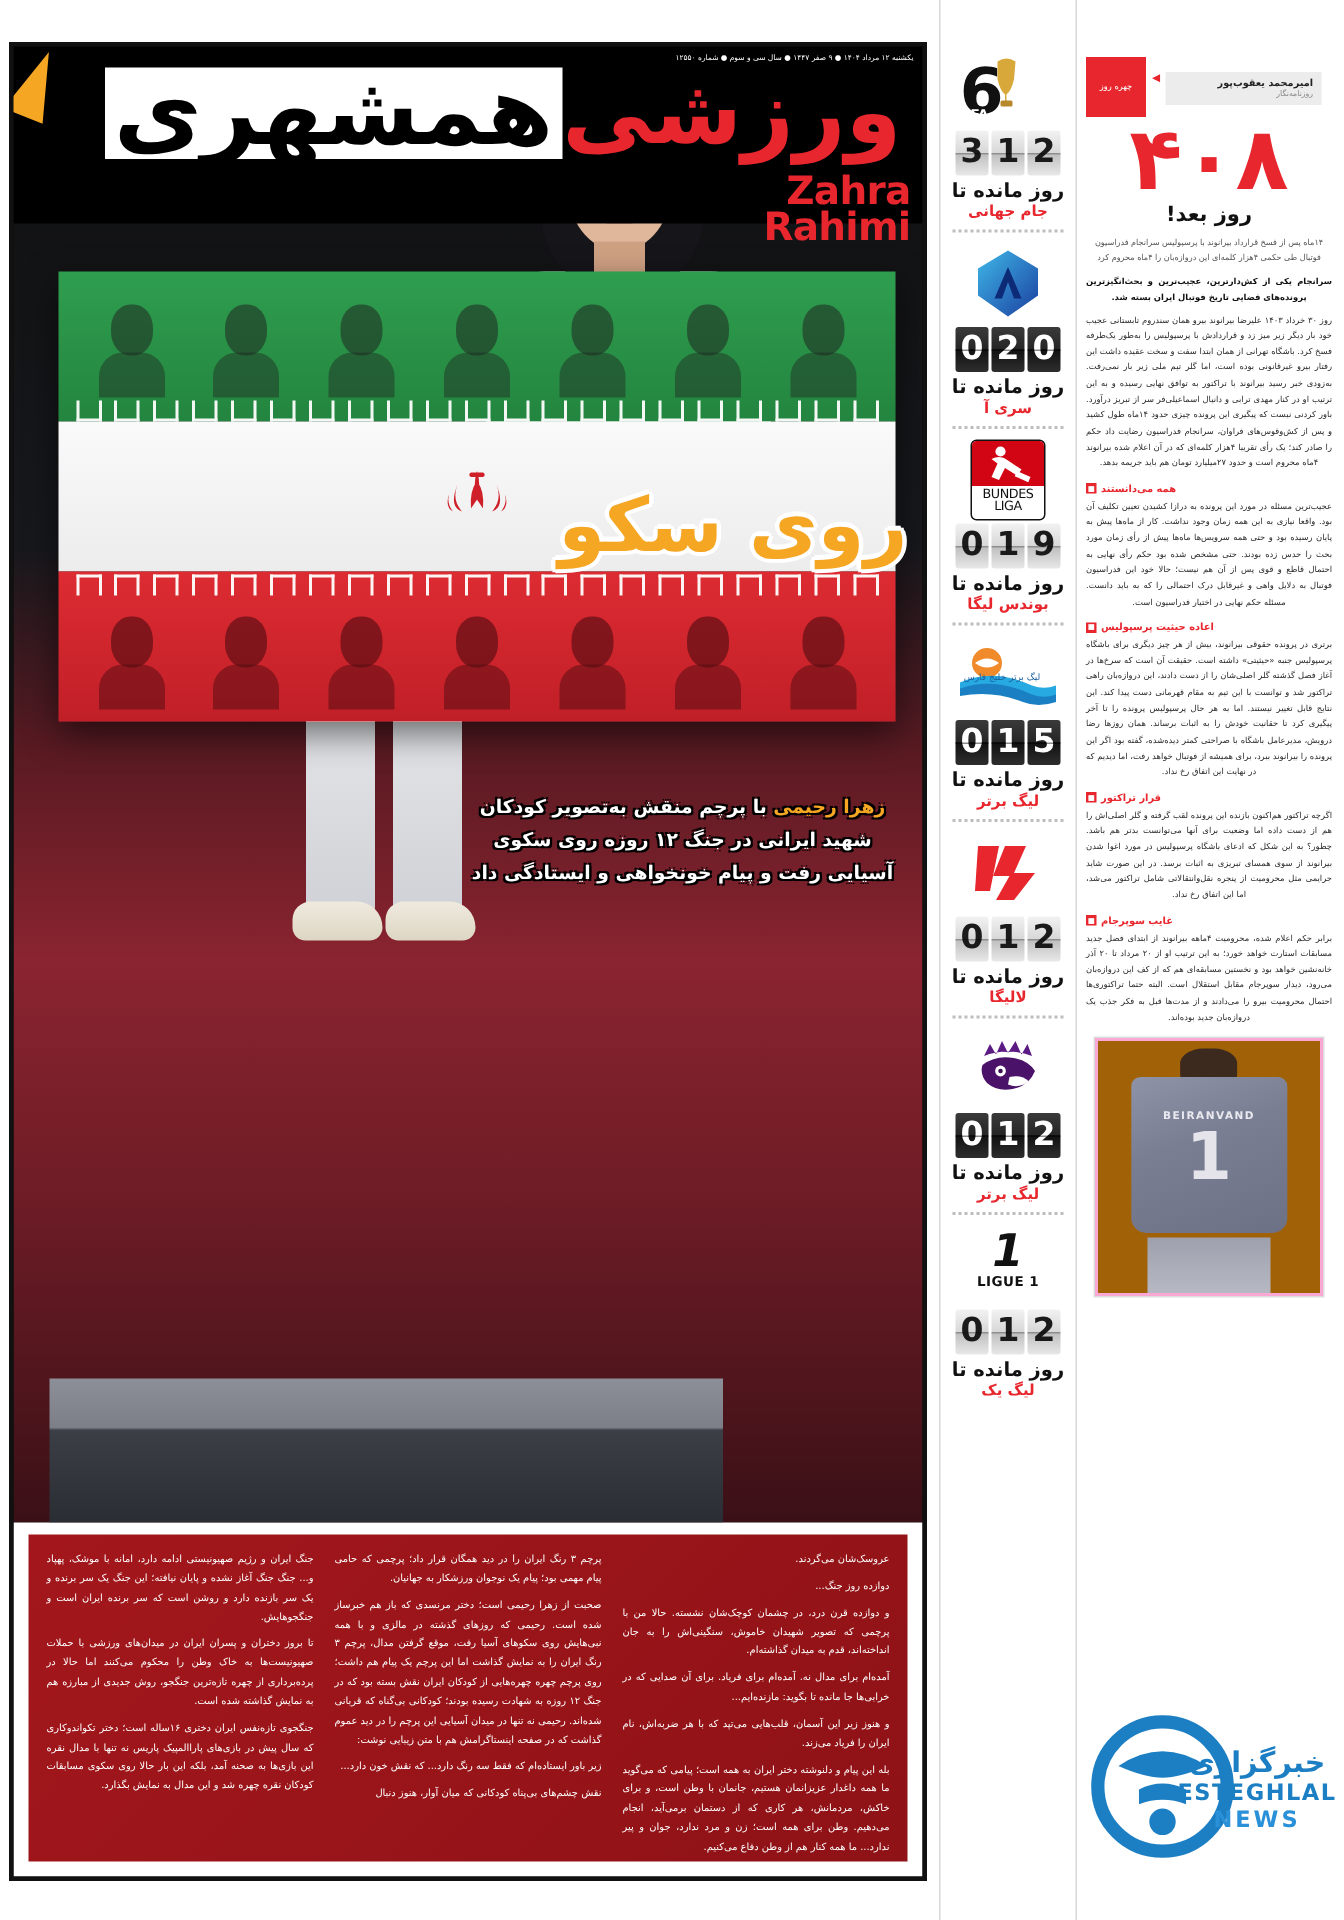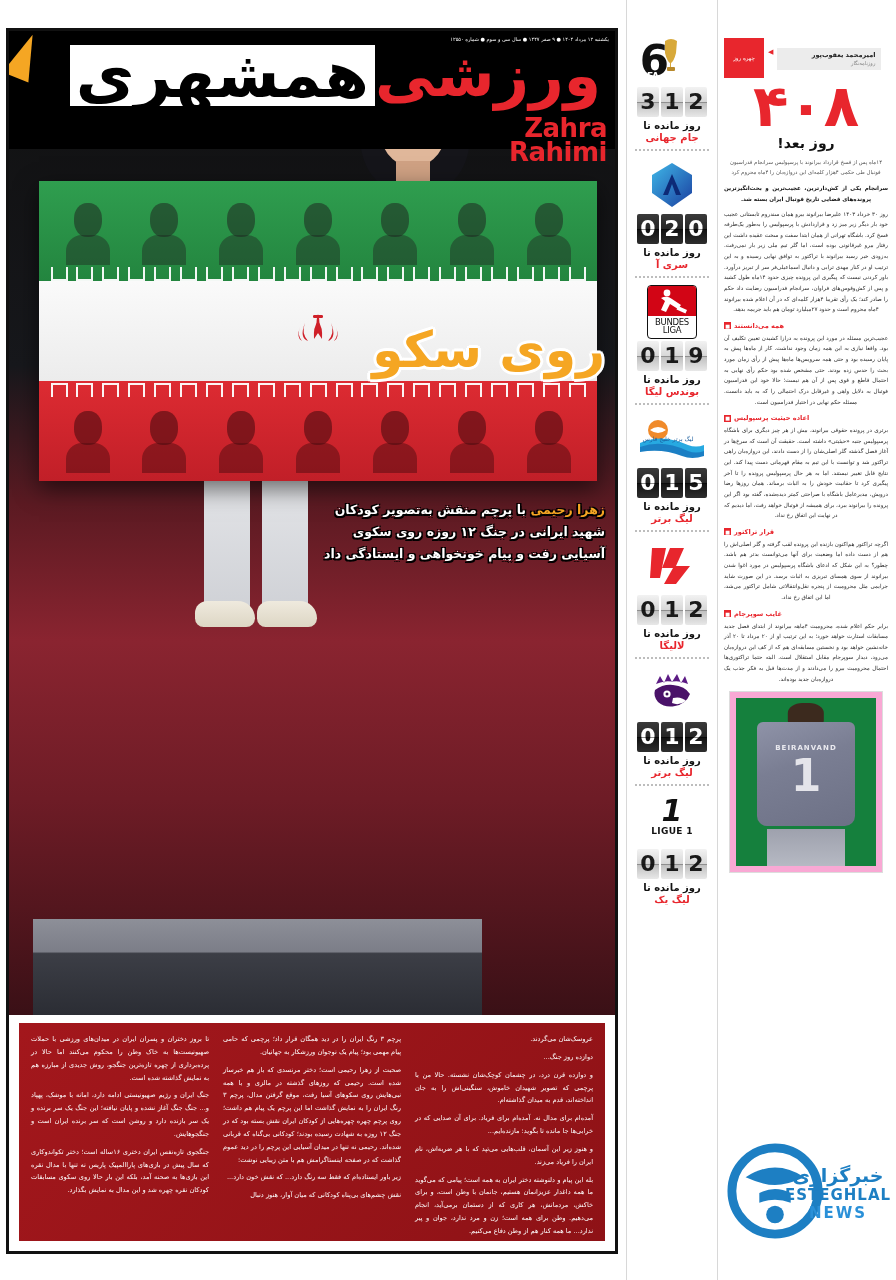--- a/index.html
+++ b/index.html
@@ -62,22 +62,22 @@
   .sec-head{
     display:flex;flex-direction:row-reverse;align-items:center;gap:3px;
     margin:7px 0 3px 0;
   }
   .sec-head .sq{
     width:7px;height:7px;background:#e8262d;color:#fff;font-size:5px;
     display:flex;align-items:center;justify-content:center;flex:0 0 7px;
   }
   .sec-head .lbl{font-size:6.6px;font-weight:bold;color:#e8262d;}
   .gk-photo{
-    margin:8px 6px 0 6px;border:6px solid #f9a8d4;box-shadow:0 0 0 1px #ddd;
-    height:168px;position:relative;overflow:hidden;background:#15803d;
+    margin:8px 6px 0 6px;border:2px solid #f9a8d4;box-shadow:0 0 0 1px #ddd;
+    height:168px;position:relative;overflow:hidden;background:#a16207;
   }
   .gk-shirt{
     position:absolute;left:50%;top:14%;transform:translateX(-50%);
     width:70%;height:62%;border-radius:6px 6px 10px 10px;
     background:linear-gradient(160deg,#8f93a8 0%,#7a7e93 40%,#6d7186 100%);
   }
   .gk-head{
     position:absolute;left:50%;top:3%;transform:translateX(-50%);
     width:26%;height:15%;border-radius:40% 40% 35% 35%;
     background:#3c2a1e;
@@ -139,21 +139,21 @@
     position:relative;font-family:"DejaVu Sans",sans-serif;
   }
   .flip .d.light{
     background:linear-gradient(180deg,#f2f2f2 0%,#d8d8d8 49%,#bdbdbd 50%,#e8e8e8 100%);
     color:#1a1a1a;
   }
   .flip .d:after{
     content:"";position:absolute;left:0;right:0;top:50%;height:1px;background:rgba(0,0,0,.45);
   }
   .flip .d.light:after{background:rgba(0,0,0,.25);}
-  .cd-cap1{font-size:10px;font-weight:bold;color:#111;margin-top:3px;}
+  .cd-cap1{font-size:13px;font-weight:bold;color:#111;margin-top:3px;}
   .cd-cap2{font-size:10px;font-weight:bold;color:#e8262d;margin-top:1px;}
   .dotrule{
     width:74px;border-top:2px dotted #bdbdbd;margin:6px 0 6px 0;
   }
 
   
   .logo-fifa26{position:relative;width:66px;height:50px;}
   .logo-serie{width:44px;height:46px;}
   .logo-bundes{
     width:48px;height:52px;border:1.5px solid #111;border-radius:4px;
@@ -298,21 +298,21 @@
     text-shadow:3px 3px 0 #fff,-3px 3px 0 #fff,3px -3px 0 #fff,-3px -3px 0 #fff,
                 0 5px 0 #fff,5px 0 0 #fff,0 -5px 0 #fff,-5px 0 0 #fff;
   }
   .hl2{
     font-size:50px;font-weight:bold;color:#f5a623;line-height:1;
     letter-spacing:-2px;margin-top:-6px;
     text-shadow:2px 2px 0 #fff,-2px 2px 0 #fff,2px -2px 0 #fff,-2px -2px 0 #fff,
                 0 3px 0 #fff,3px 0 0 #fff,0 -3px 0 #fff,-3px 0 0 #fff;
   }
   .deck{
-    position:absolute;right:10px;top:468px;width:300px;z-index:9;text-align:right;
+    position:absolute;right:10px;top:496px;width:300px;z-index:9;text-align:center;
     font-size:12.5px;font-weight:bold;color:#fff;line-height:1.75;
     text-shadow:1.5px 1.5px 0 #000,-1.5px 1.5px 0 #000,1.5px -1.5px 0 #000,-1.5px -1.5px 0 #000;
   }
   .deck .hili{color:#f5a623;}
 
   .redblock{
     position:absolute;left:0;right:0;bottom:0;height:236px;
     background:#ffffff;padding:8px 10px 10px 10px;box-sizing:border-box;
   }
   .redinner{
@@ -720,22 +720,22 @@
             <p>و هنوز زیر این آسمان، قلب‌هایی می‌تپد که با هر ضربه‌اش، نام ایران را فریاد می‌زند.</p>
             <p>بله این پیام و دلنوشته دختر ایران به همه است؛ پیامی که می‌گوید ما همه داغدار عزیزانمان هستیم، جانمان با وطن است، و برای خاکش، مردمانش، هر کاری که از دستمان برمی‌آید، انجام می‌دهیم. وطن برای همه است؛ زن و مرد ندارد، جوان و پیر ندارد... ما همه کنار هم از وطن دفاع می‌کنیم.</p>
           </div>
           <div class="rb-col">
             <p>پرچم ۳ رنگ ایران را در دید همگان قرار داد؛ پرچمی که حامی پیام مهمی بود؛ پیام یک نوجوان ورزشکار به جهانیان.</p>
             <p>صحبت از زهرا رحیمی است؛ دختر مرنسدی که باز هم خبرساز شده است. رحیمی که روزهای گذشته در مالزی و با همه نبی‌هایش روی سکوهای آسیا رفت، موقع گرفتن مدال، پرچم ۳ رنگ ایران را به نمایش گذاشت اما این پرچم یک پیام هم داشت؛ روی پرچم چهره چهره‌هایی از کودکان ایران نقش بسته بود که در جنگ ۱۲ روزه به شهادت رسیده بودند؛ کودکانی بی‌گناه که قربانی شده‌اند. رحیمی نه تنها در میدان آسیایی این پرچم را در دید عموم گذاشت که در صفحه اینستاگرامش هم با متن زیبایی نوشت:</p>
             <p>زیر باور ایستاده‌ام که فقط سه رنگ دارد... که نقش خون دارد...</p>
             <p>نقش چشم‌های بی‌پناه کودکانی که میان آوار، هنوز دنبال</p>
           </div>
           <div class="rb-col">
+            <p>جنگ ایران و رژیم صهیونیستی ادامه دارد، امانه با موشک، پهپاد و... جنگ جنگ آغاز نشده و پایان نیافته؛ این جنگ یک سر برنده و یک سر بازنده دارد و روشن است که سر برنده ایران است و جنگجوهایش.</p>
             <p>تا بروز دختران و پسران ایران در میدان‌های ورزشی با حملات صهیونیست‌ها به خاک وطن را محکوم می‌کنند اما حالا در پرده‌برداری از چهره تازه‌ترین جنگجو، روش جدیدی از مبارزه هم به نمایش گذاشته شده است.</p>
-            <p>جنگ ایران و رژیم صهیونیستی ادامه دارد، امانه با موشک، پهپاد و... جنگ جنگ آغاز نشده و پایان نیافته؛ این جنگ یک سر برنده و یک سر بازنده دارد و روشن است که سر برنده ایران است و جنگجوهایش.</p>
             <p>جنگجوی تازه‌نفس ایران دختری ۱۶ساله است؛ دختر تکواندوکاری که سال پیش در بازی‌های پاراالمپیک پاریس نه تنها با مدال نقره این بازی‌ها به صحنه آمد، بلکه این بار حالا روی سکوی مسابقات کودکان نقره چهره شد و این مدال به نمایش بگذارد.</p>
           </div>
         </div>
       </div>
 
     </div>
   </div>
 </div>
 
 </body></html>

